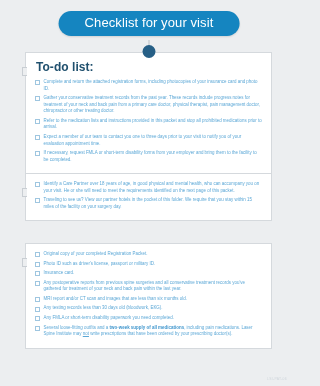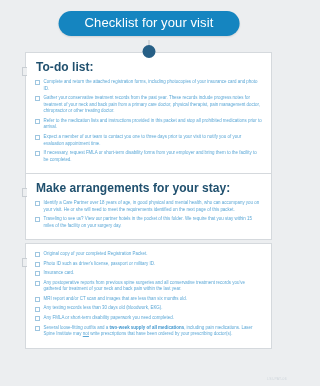--- a/index.html
+++ b/index.html
@@ -168,21 +168,20 @@
       </li>
       <li class="item">
         <span class="checkbox"></span>
         <span class="item-text">If necessary, request FMLA or short-term disability forms from your employer and bring them to the facility to be completed.</span>
       </li>
     </ul>
   </div>
 
   <div class="card" id="card-arrange">
     <div class="card-notch"></div>
-    <div class="card-title">Make arrangements for your stay:</div>
     <ul class="items">
       <li class="item">
         <span class="checkbox"></span>
         <span class="item-text">Identify a Care Partner over 18 years of age, in good physical and mental health, who can accompany you on your visit. He or she will need to meet the requirements identified on the next page of this packet.</span>
       </li>
       <li class="item">
         <span class="checkbox"></span>
         <span class="item-text">Traveling to see us? View our partner hotels in the pocket of this folder. We require that you stay within 15 miles of the facility on your surgery day.</span>
       </li>
     </ul>

